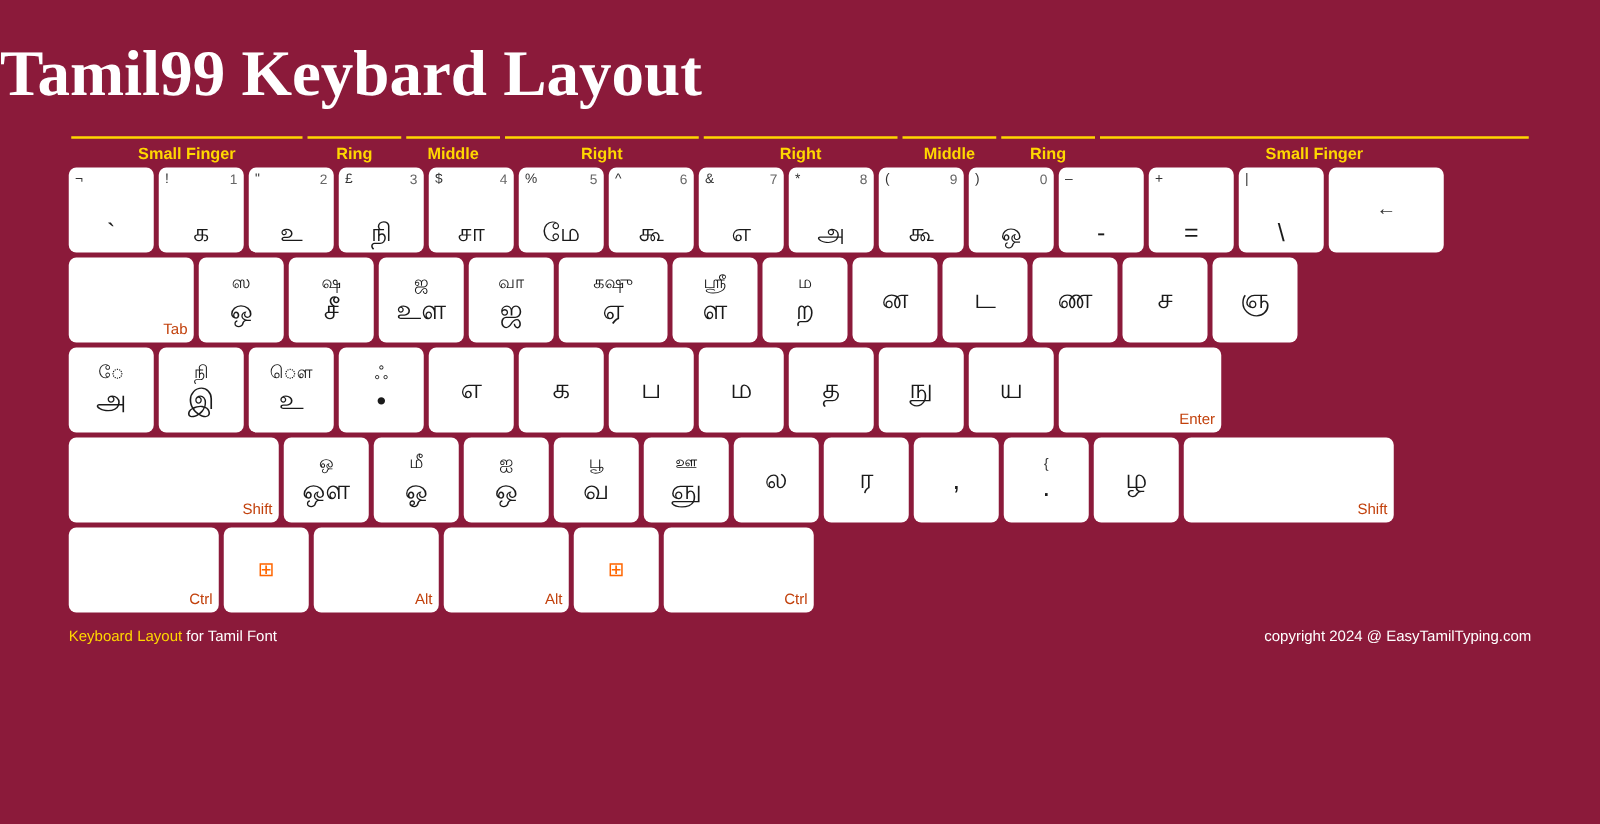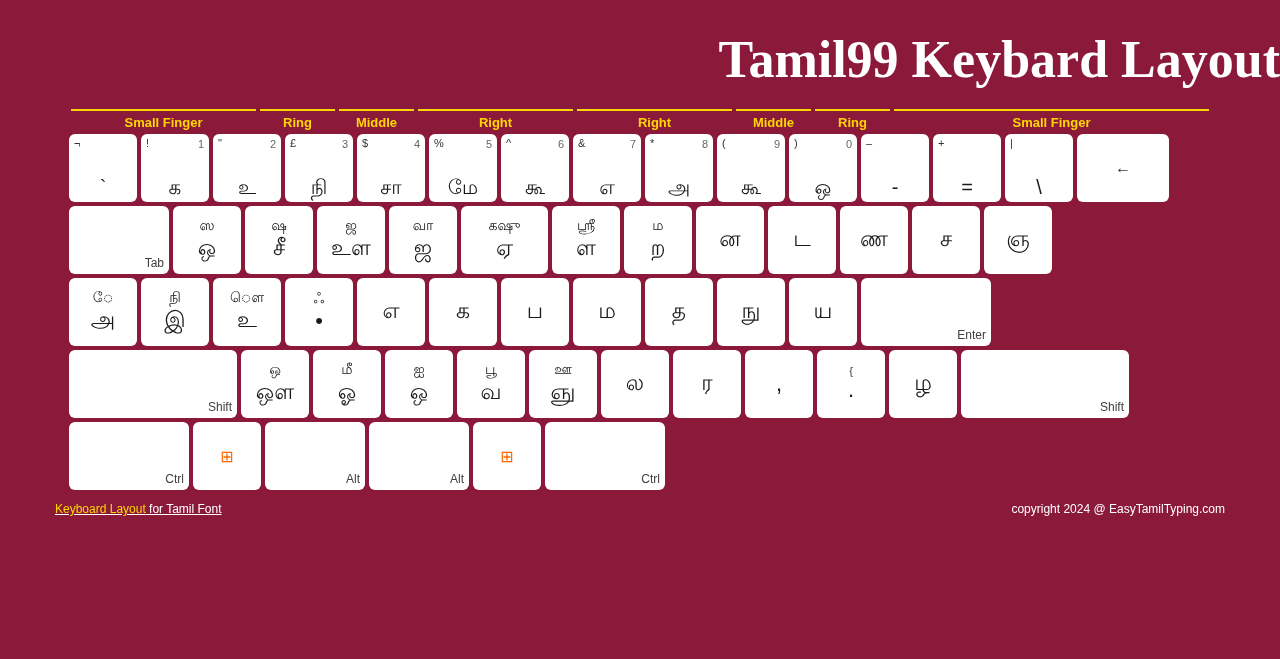--- a/index.html
+++ b/index.html
@@ -5,30 +5,30 @@
     * { box-sizing: border-box; margin: 0; padding: 0; }
     body {
       background-color: #8B1A3A;
       font-family: Arial, sans-serif;
       width: 1280px;
       height: 659px;
       overflow: hidden;
       position: relative;
     }
     .page-title {
-      text-align: right;
+      text-align: left;
       color: white;
       font-size: 52px;
       font-weight: bold;
       padding-top: 30px;
       padding-bottom: 20px;
       font-family: Georgia, serif;
     }
     .keyboard-container {
-      padding: 0 69px;
+      padding: 0 55px;
     }
     .finger-labels {
       display: flex;
       margin-bottom: 4px;
       padding: 0 2px;
     }
     .finger-label {
       color: #FFD700;
       font-size: 13px;
       font-weight: bold;
@@ -68,21 +68,21 @@
       align-self: flex-end;
     }
     .key-tamil {
       font-size: 20px;
       color: #1a1a1a;
       text-align: center;
       line-height: 1.1;
     }
     .key-label {
       font-size: 12px;
-      color: #404040;
+      color: #c2410c;
       align-self: flex-end;
     }
 
     
     .r1-backtick { width: 68px; }
     .r1-1 { width: 68px; }
     .r1-2 { width: 68px; }
     .r1-3 { width: 68px; }
     .r1-4 { width: 68px; }
     .r1-5 { width: 68px; }
@@ -150,21 +150,20 @@
     .r5-rctrl { width: 120px; }
 
     .footer {
       display: flex;
       justify-content: space-between;
       padding: 8px 55px 0;
     }
     .footer-left {
       color: white;
       font-size: 12px;
-      text-decoration: underline;
     }
     .footer-left span { color: #FFD700; }
     .footer-right {
       color: white;
       font-size: 12px;
     }
     .win-icon {
       font-size: 16px;
       color: #FF6600;
     }

